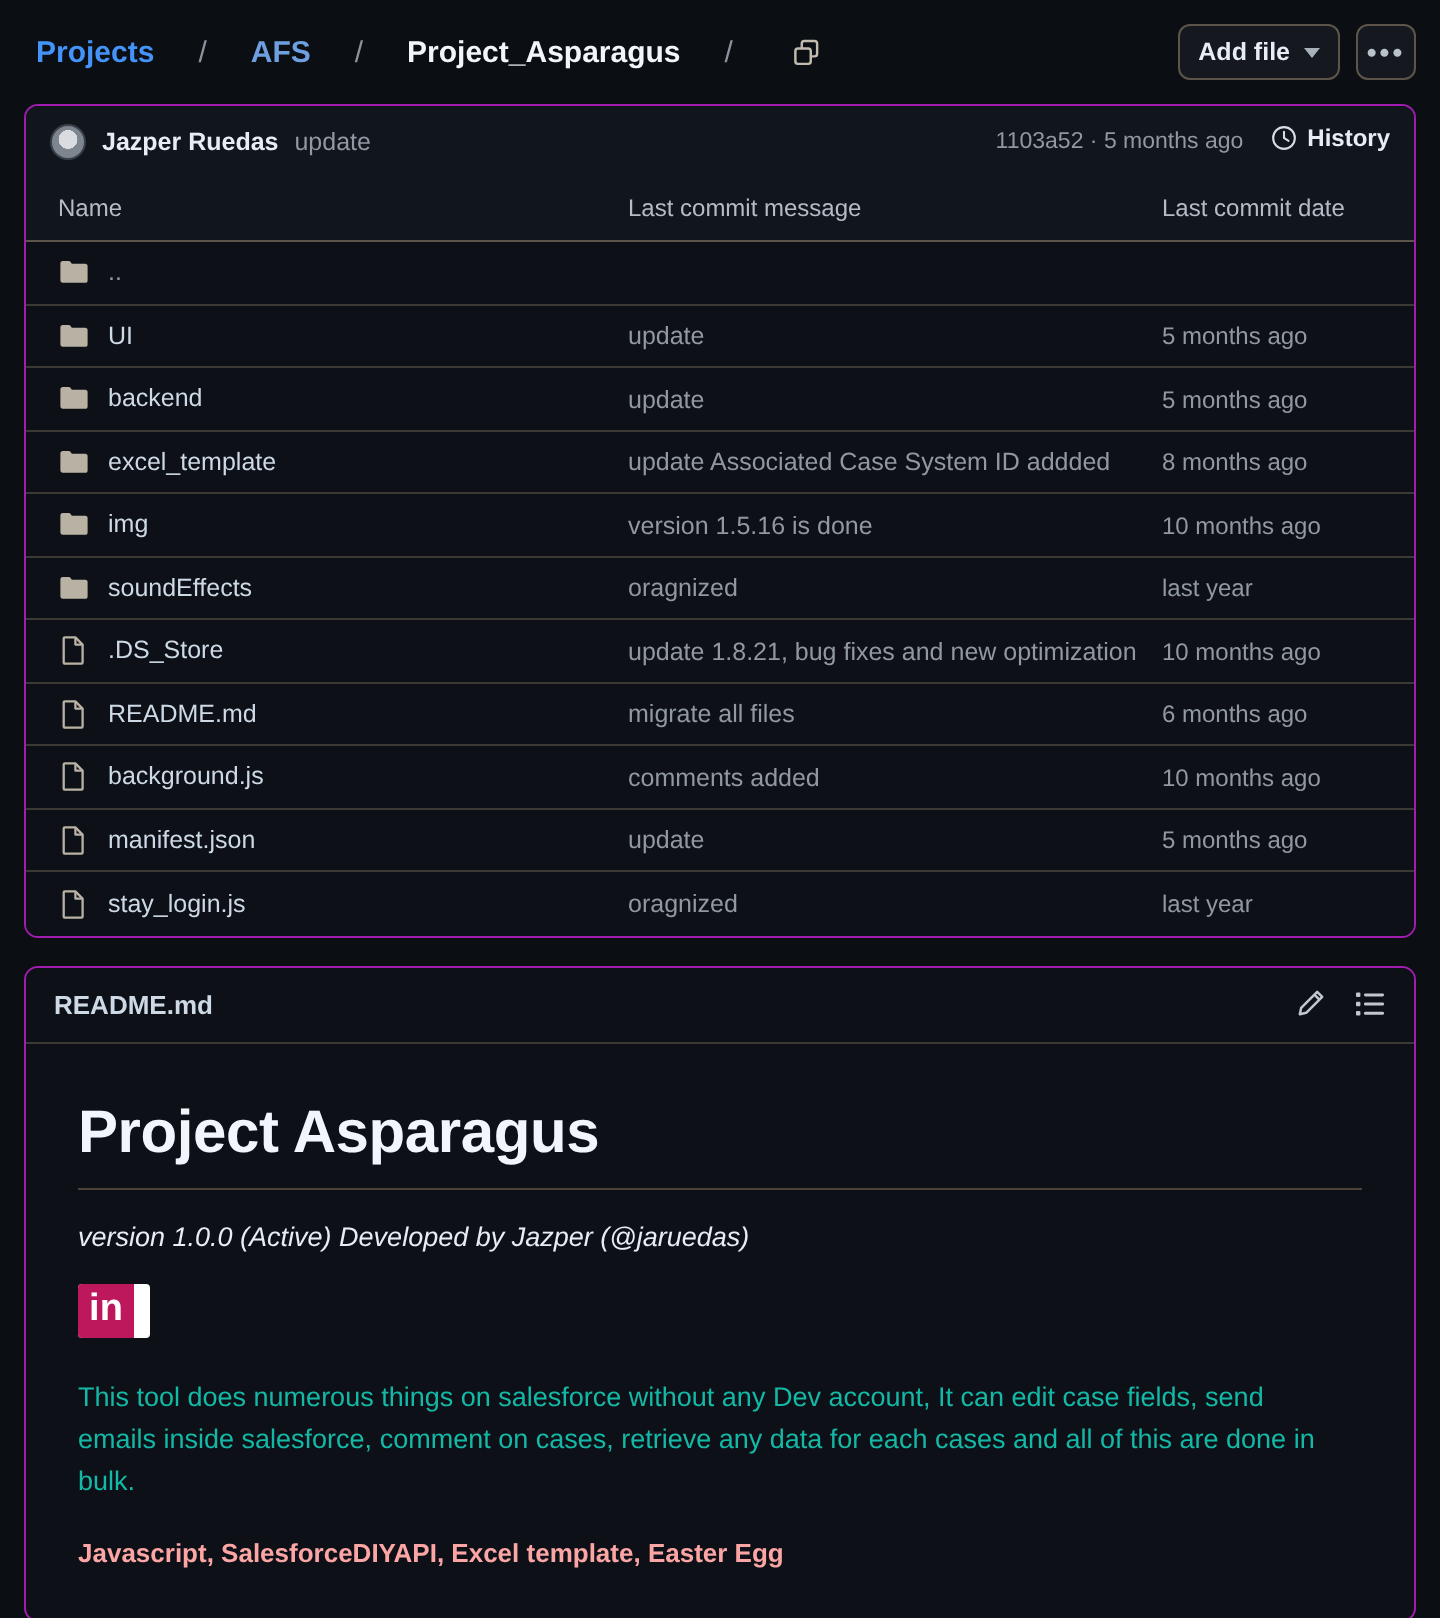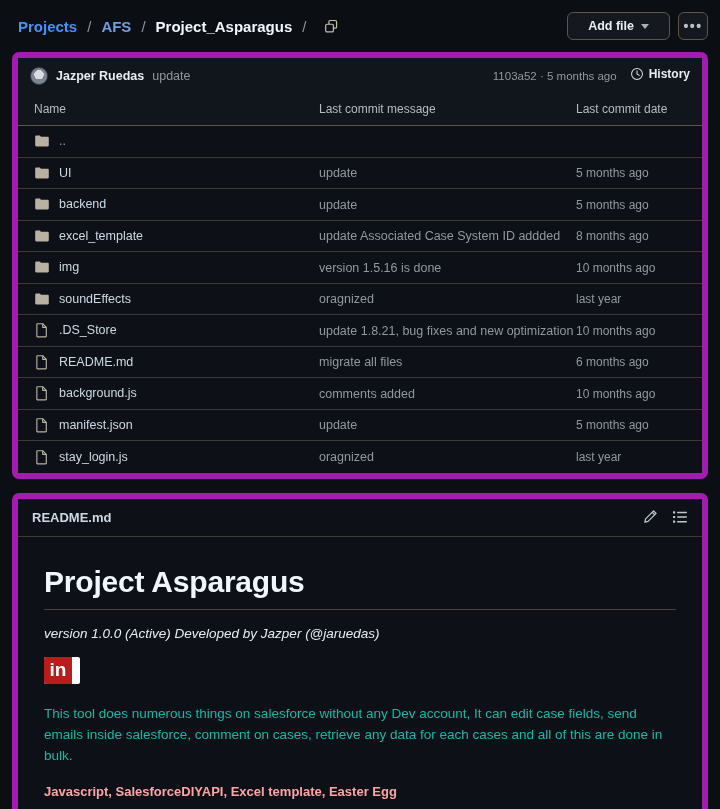--- a/index.html
+++ b/index.html
@@ -20,21 +20,21 @@
   
   .topbar {
     height: 52px;
     display: flex;
     align-items: center;
     padding: 0 12px 0 18px;
   }
   .breadcrumb {
     display: flex;
     align-items: center;
-    gap: 10px;
+    gap: 22px;
     font-size: 15px;
     font-weight: bold;
     flex: 1;
     min-width: 0;
   }
   .crumb-link {
     color: #4493f8;
     text-decoration: none;
     cursor: pointer;
     white-space: nowrap;
@@ -61,21 +61,21 @@
   .topbar-actions {
     display: flex;
     align-items: center;
     gap: 8px;
   }
   .btn {
     display: inline-flex;
     align-items: center;
     gap: 7px;
     height: 28px;
-    padding: 0 20px;
+    padding: 0 9px;
     border: 1px solid #5c5548;
     border-radius: 6px;
     background: #15191f;
     color: #e6edf3;
     font-size: 12.5px;
     font-weight: bold;
     font-family: "Liberation Sans", sans-serif;
     cursor: pointer;
     white-space: nowrap;
   }
@@ -91,21 +91,21 @@
     width: 0; height: 0;
     border-left: 4px solid transparent;
     border-right: 4px solid transparent;
     border-top: 5px solid #a8b0ba;
     display: inline-block;
   }
 
   
   .card {
     margin: 0 12px 14px 12px;
-    border: 6px solid #a21caf;
+    border: 1px solid #a21caf;
     border-radius: 7px;
     background: #0d1117;
     overflow: hidden;
   }
 
   
   .commit-bar {
     display: flex;
     align-items: center;
     height: 35px;
@@ -263,21 +263,21 @@
     background: #ffffff;
     border-radius: 2px;
     position: relative;
     overflow: hidden;
     cursor: pointer;
   }
   .badge-linkedin .sq {
     position: absolute;
     left: 0; top: 0;
     width: 28px; height: 27px;
-    background: #b91c1c;
+    background: #be185d;
     color: #ffffff;
     font-weight: bold;
     font-size: 19px;
     line-height: 26px;
     text-align: center;
     font-family: "Liberation Sans", sans-serif;
   }
   .md-p {
     font-size: 13.5px;
     line-height: 21px;

